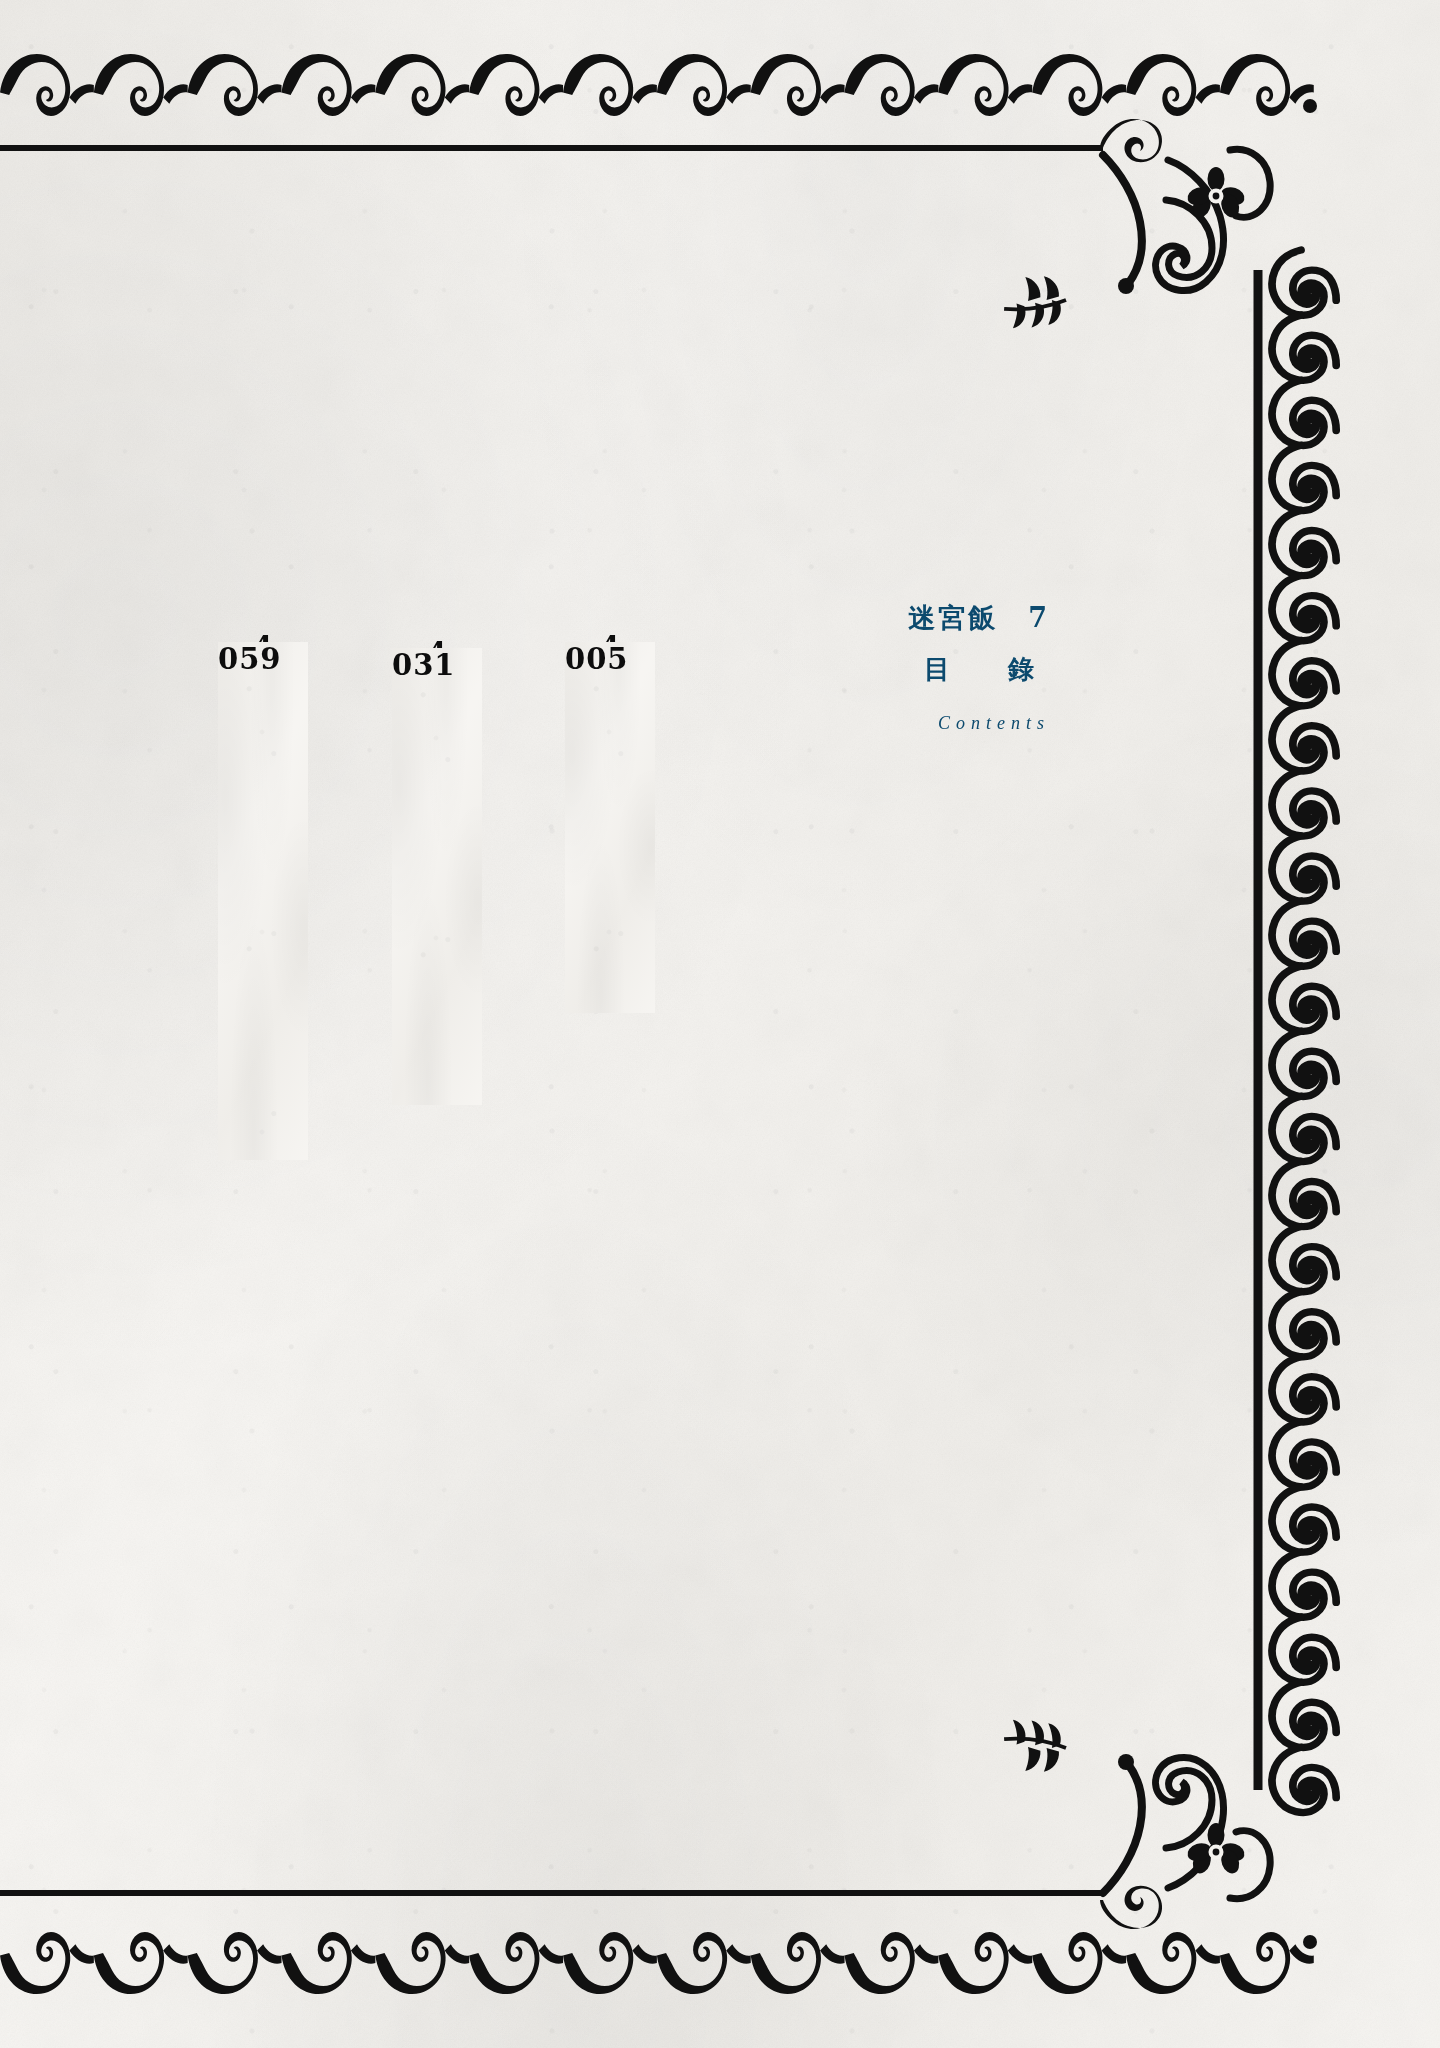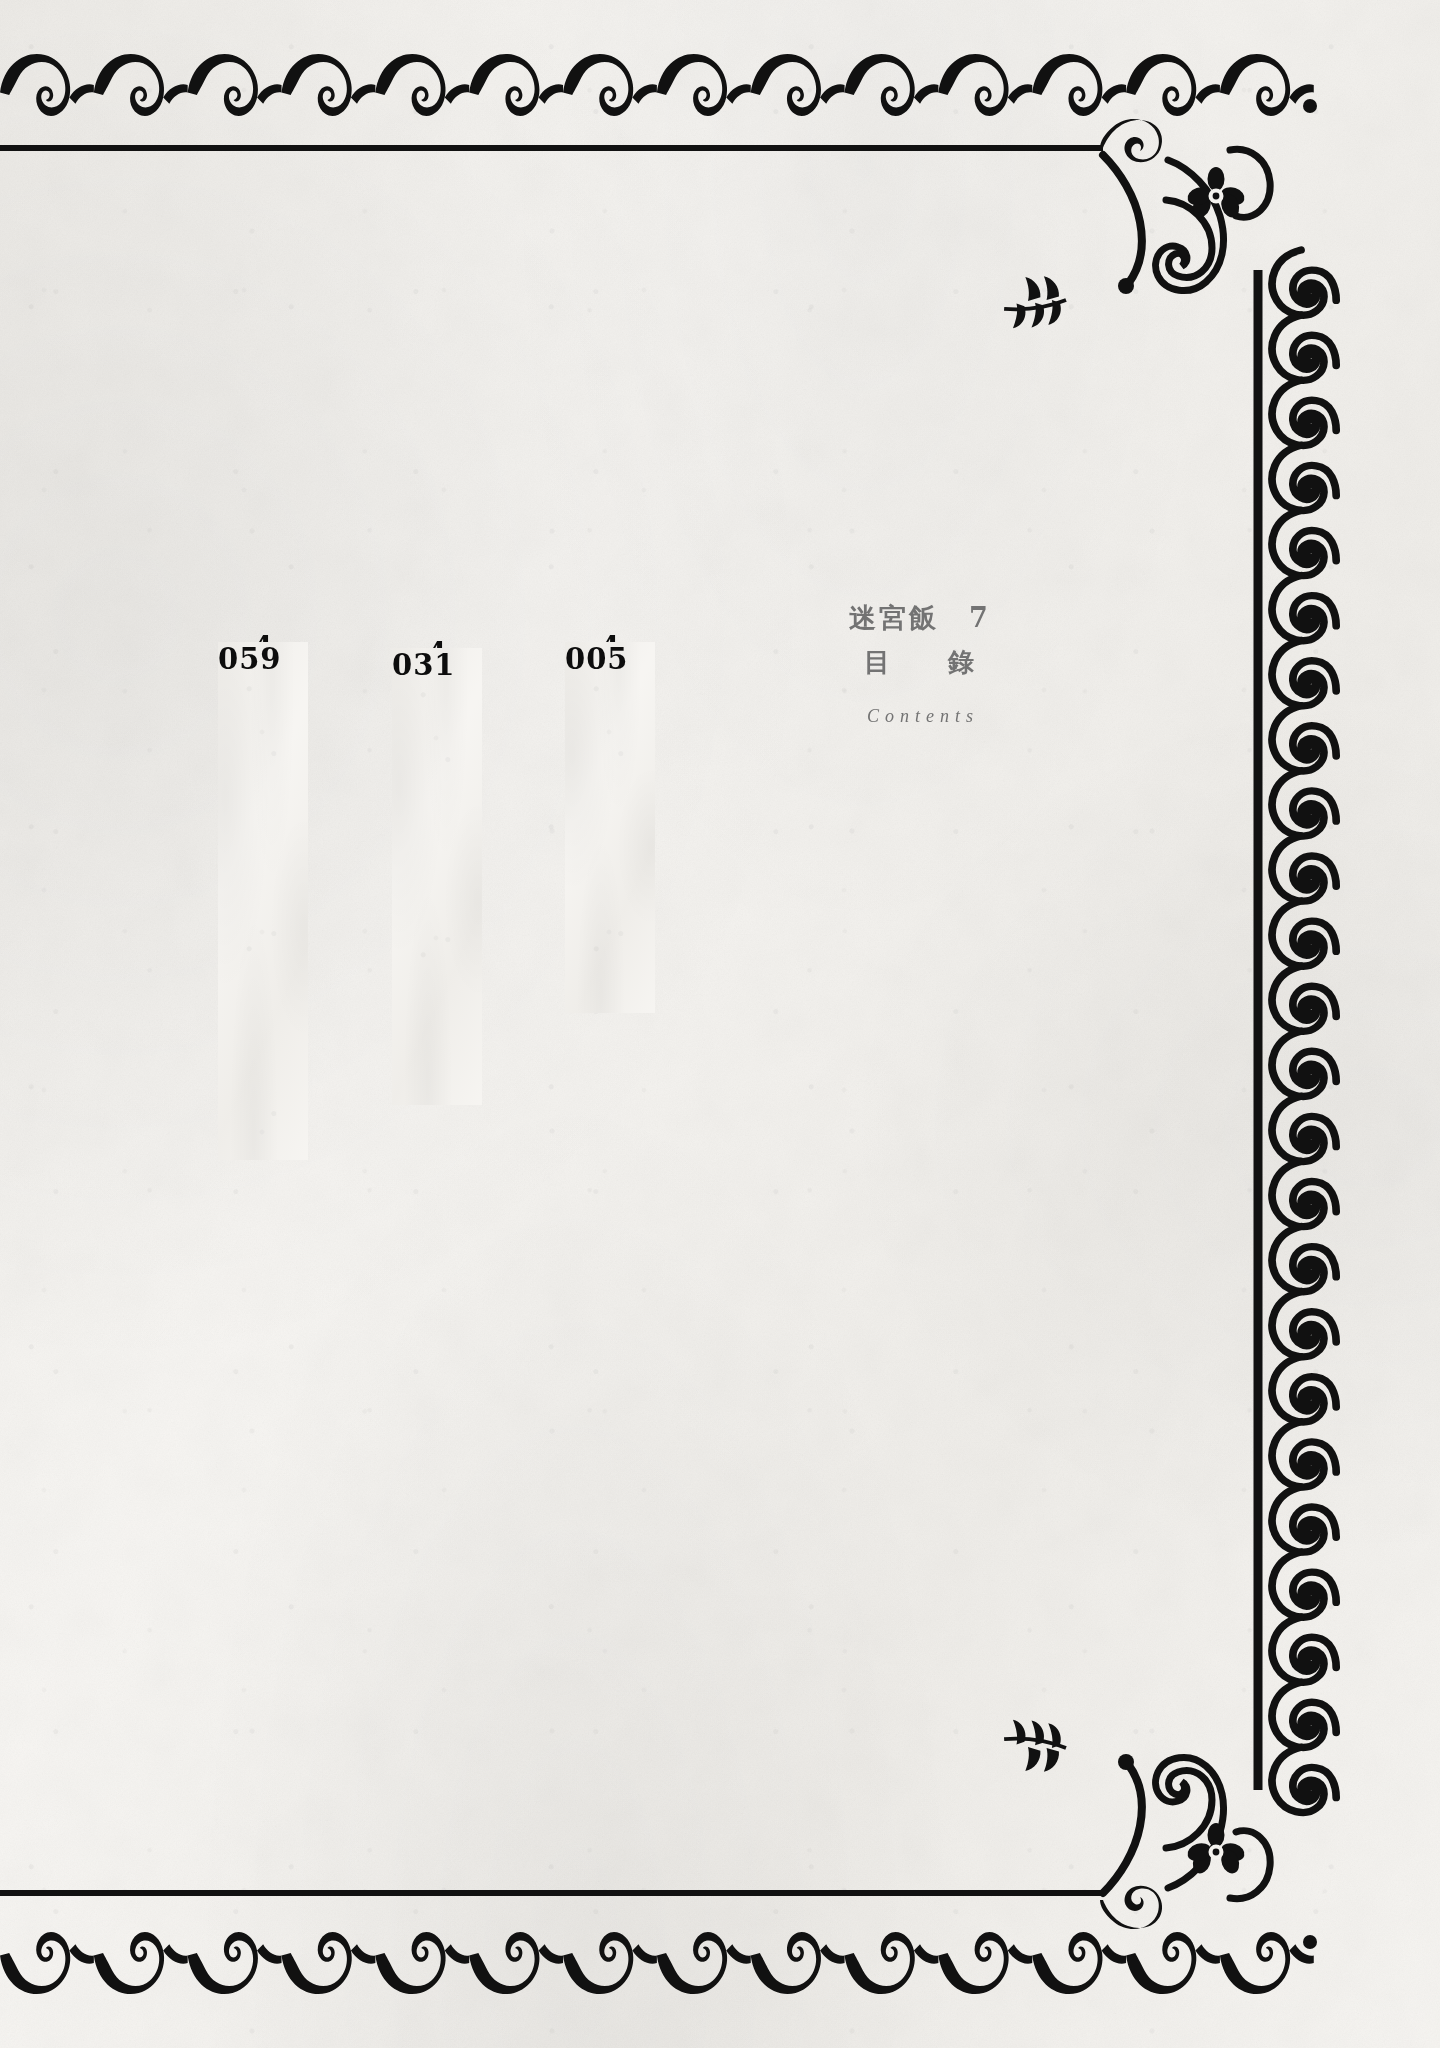--- a/index.html
+++ b/index.html
@@ -53,36 +53,36 @@
     height: 2048px;
     pointer-events: none;
   }
 
   
   .toc-head {
     position: absolute;
     left: 790px;
     top: 600px;
     width: 260px;
-    text-align: center;
-    color: #737373;
+    text-align: right;
+    color: #0c4a6e;
   }
   .toc-title {
     font-family: "DejaVu Serif", serif;
     font-size: 27px;
     font-weight: 700;
     letter-spacing: 3px;
     white-space: nowrap;
   }
   .toc-sub {
     font-family: "DejaVu Serif", serif;
     font-size: 26px;
     font-weight: 700;
     letter-spacing: 16px;
-    margin-top: 9px;
+    margin-top: 16px;
     padding-left: 14px;
   }
   .toc-contents {
     font-family: "Liberation Serif", serif;
     font-style: italic;
     font-size: 18px;
     letter-spacing: 6px;
     margin-top: 26px;
     padding-left: 6px;
   }

